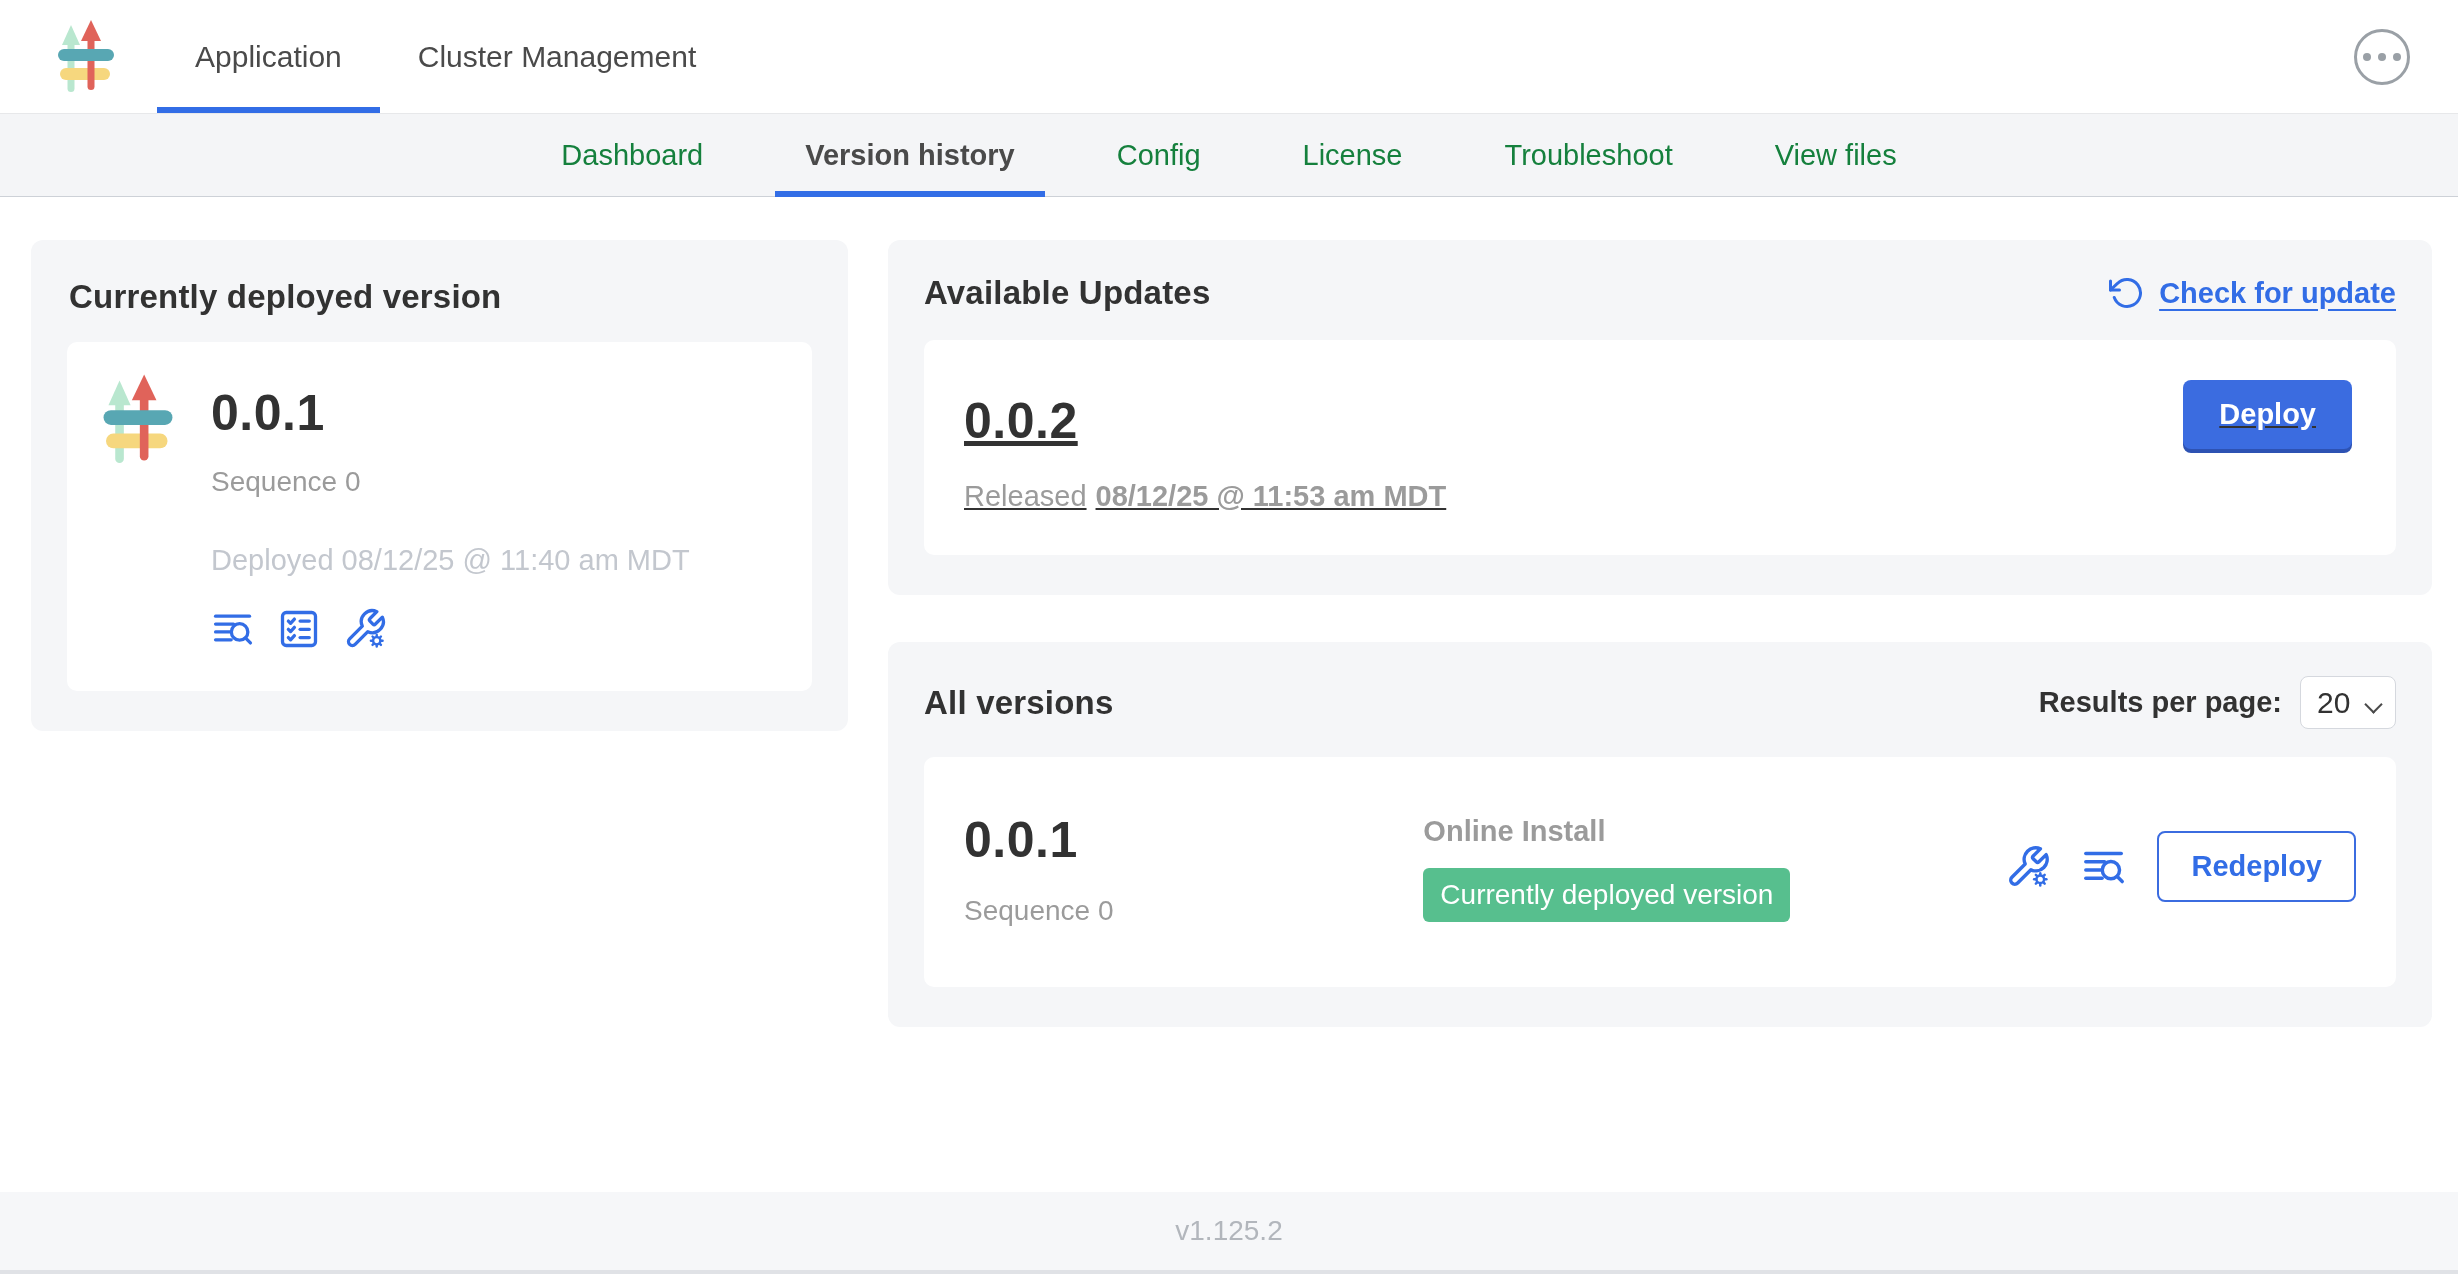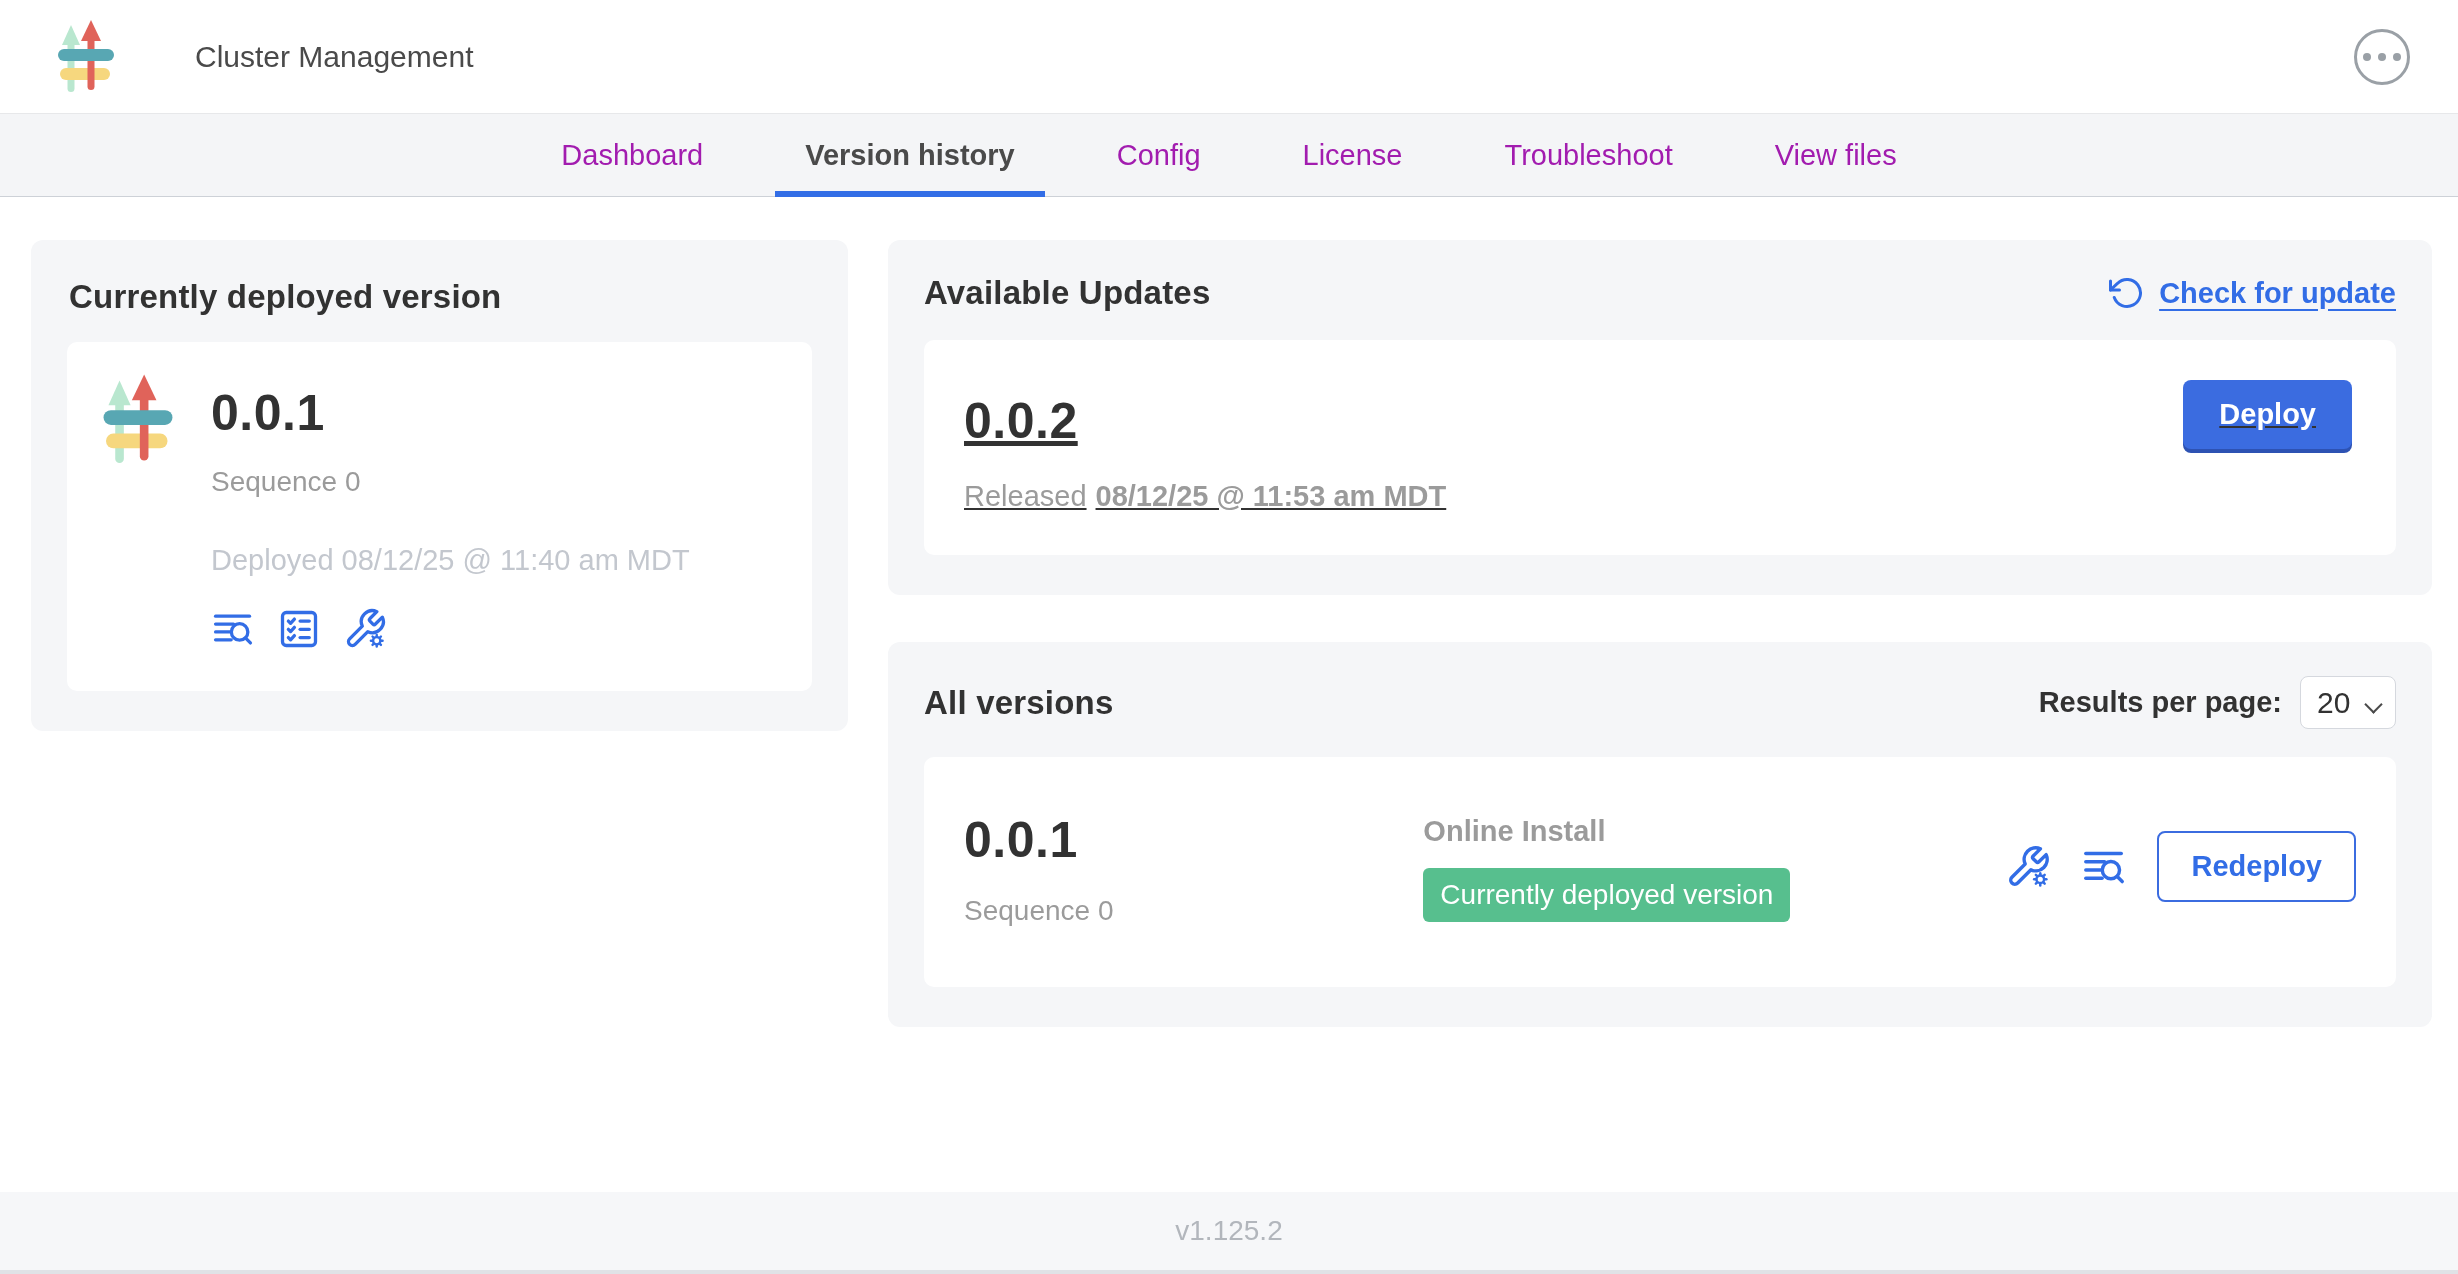--- a/index.html
+++ b/index.html
@@ -16,21 +16,21 @@
   .brand { display:flex; align-items:center; margin-right:40px; }
   .top-tab { position:relative; display:flex; align-items:center; padding:0 38px; font-size:30px; color:#4a4a4a; cursor:pointer; }
   .top-tab.active::after { content:""; position:absolute; left:0; right:0; bottom:0; height:6px; background:#326de6; }
   .menu-btn { margin-left:auto; align-self:center; width:56px; height:56px; border-radius:50%;
     border:3px solid #9aa0a6; background:#fff; display:flex; align-items:center; justify-content:center; gap:7px; cursor:pointer; }
   .menu-btn i { width:8px; height:8px; border-radius:50%; background:#9aa0a6; }
 
   
   .subnav { height:84px; flex:none; background:#f4f5f7; border-top:1px solid #e7e8ea; border-bottom:1px solid #cdd1d7;
     display:flex; justify-content:center; gap:42px; }
-  .sub-tab { position:relative; display:flex; align-items:center; padding:0 30px; font-size:29px; color:#a21caf; cursor:pointer; }
+  .sub-tab { position:relative; display:flex; align-items:center; padding:0 30px; font-size:29px; color:#15803d; cursor:pointer; }
   .sub-tab.active { color:#4a4a4a; font-weight:600; }
   .sub-tab.active::after { content:""; position:absolute; left:0; right:0; bottom:-1px; height:6px; background:#326de6; }
 
   
   main { flex:1; background:#fff; display:flex; align-items:flex-start; gap:40px; padding:43px 26px 0 31px; }
   .card-gray { background:#f5f6f8; border-radius:12px; padding:34px 36px 40px 36px; }
   h2 { margin:0; font-size:33px; font-weight:700; color:#323232; letter-spacing:0.2px; }
 
   
   .left-card { width:817px; flex:none; }
@@ -90,20 +90,23 @@
         <rect x="11.5" y="18" width="7" height="56" rx="3.5"></rect>
         <polygon points="6,27 24,27 15,7"></polygon>
       </g>
       <rect x="4" y="50" width="50" height="12" rx="6" fill="#f6d77e"></rect>
       <g fill="#e0635a">
         <rect x="31.5" y="14" width="7" height="58" rx="3.5"></rect>
         <polygon points="25,23 45,23 35,2"></polygon>
       </g>
       <rect x="2" y="31" width="56" height="12" rx="6" fill="#58a7b3"></rect>
     </svg>
+  </div>
+  <div class="top-tab active">
+    <span>Application</span>
   </div>
   <div class="top-tab">
     <span>Cluster Management</span>
   </div>
   <button class="menu-btn">
     <i></i>
       <i></i>
       <i></i>
   </button>
 </header>

